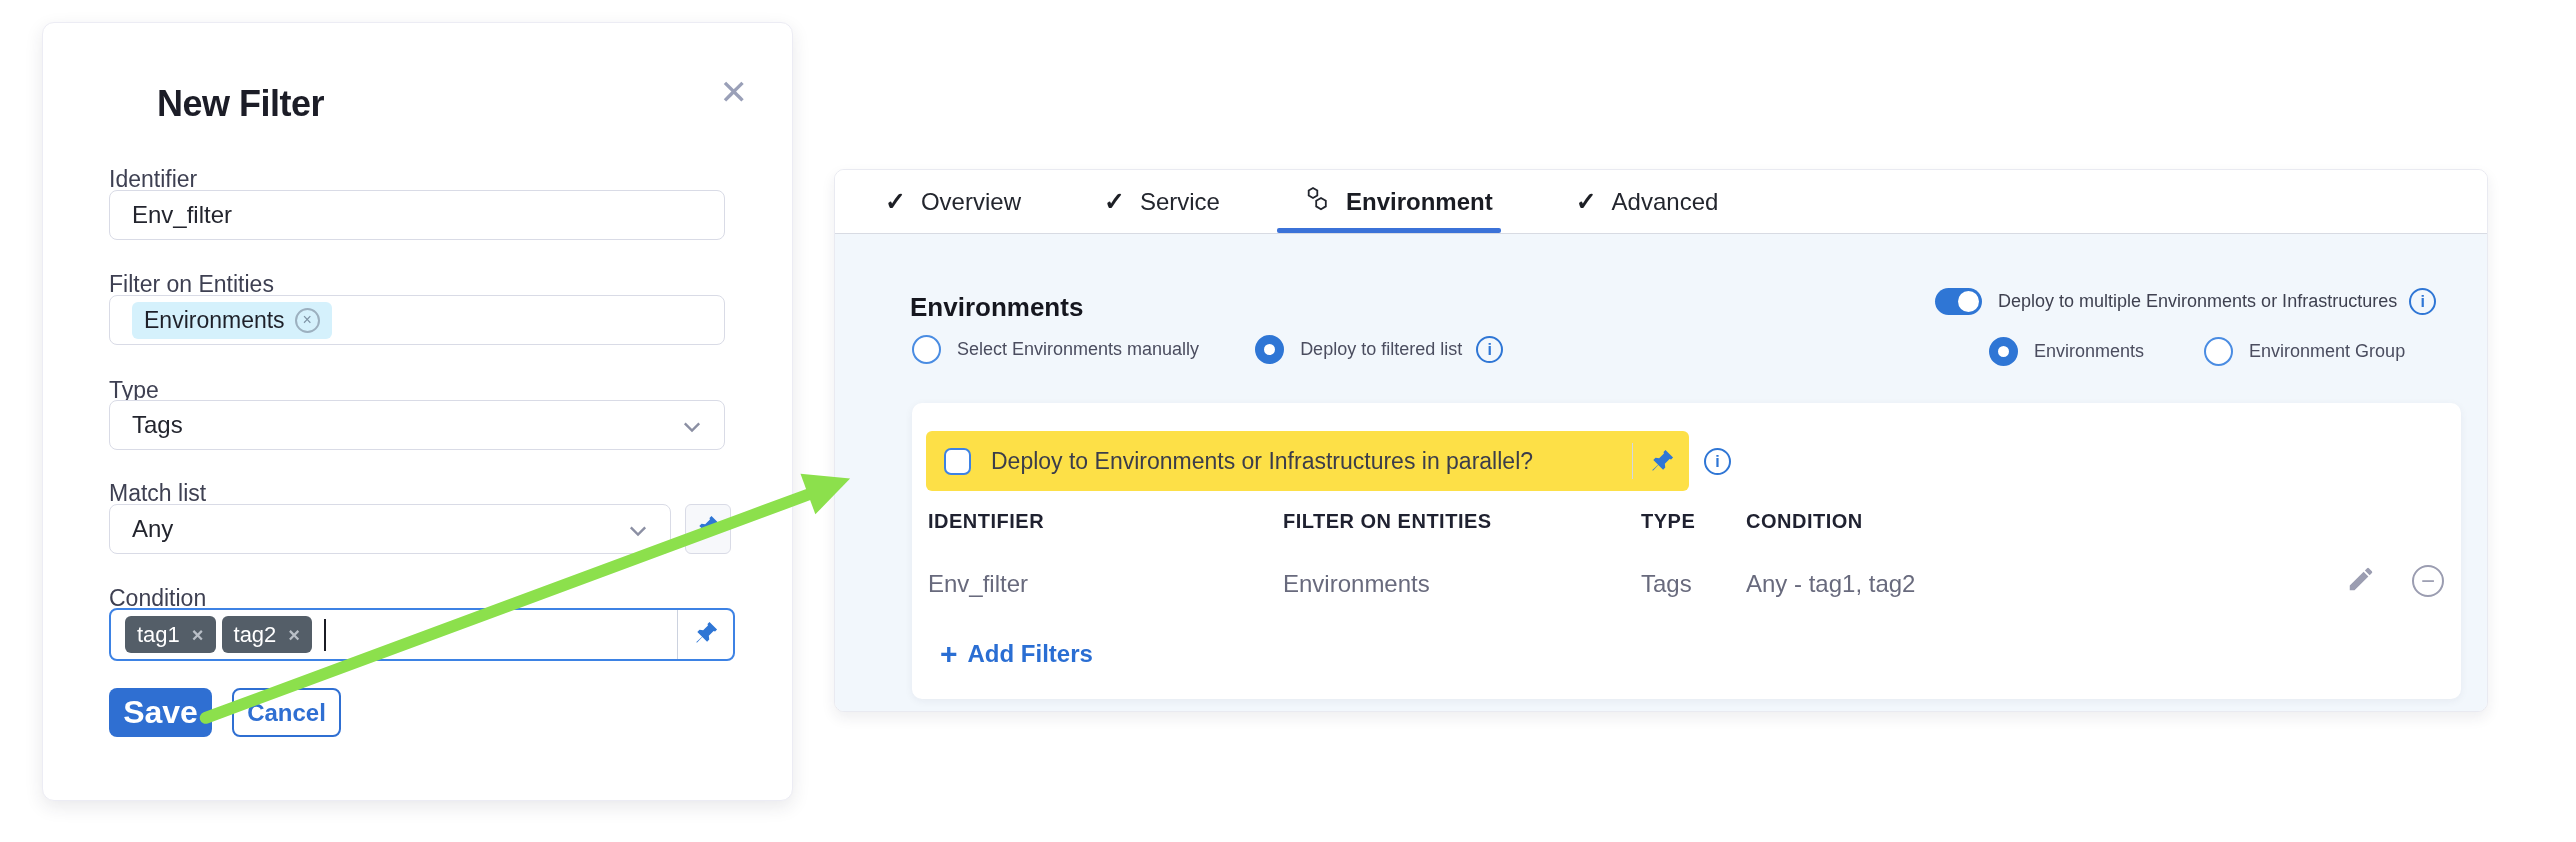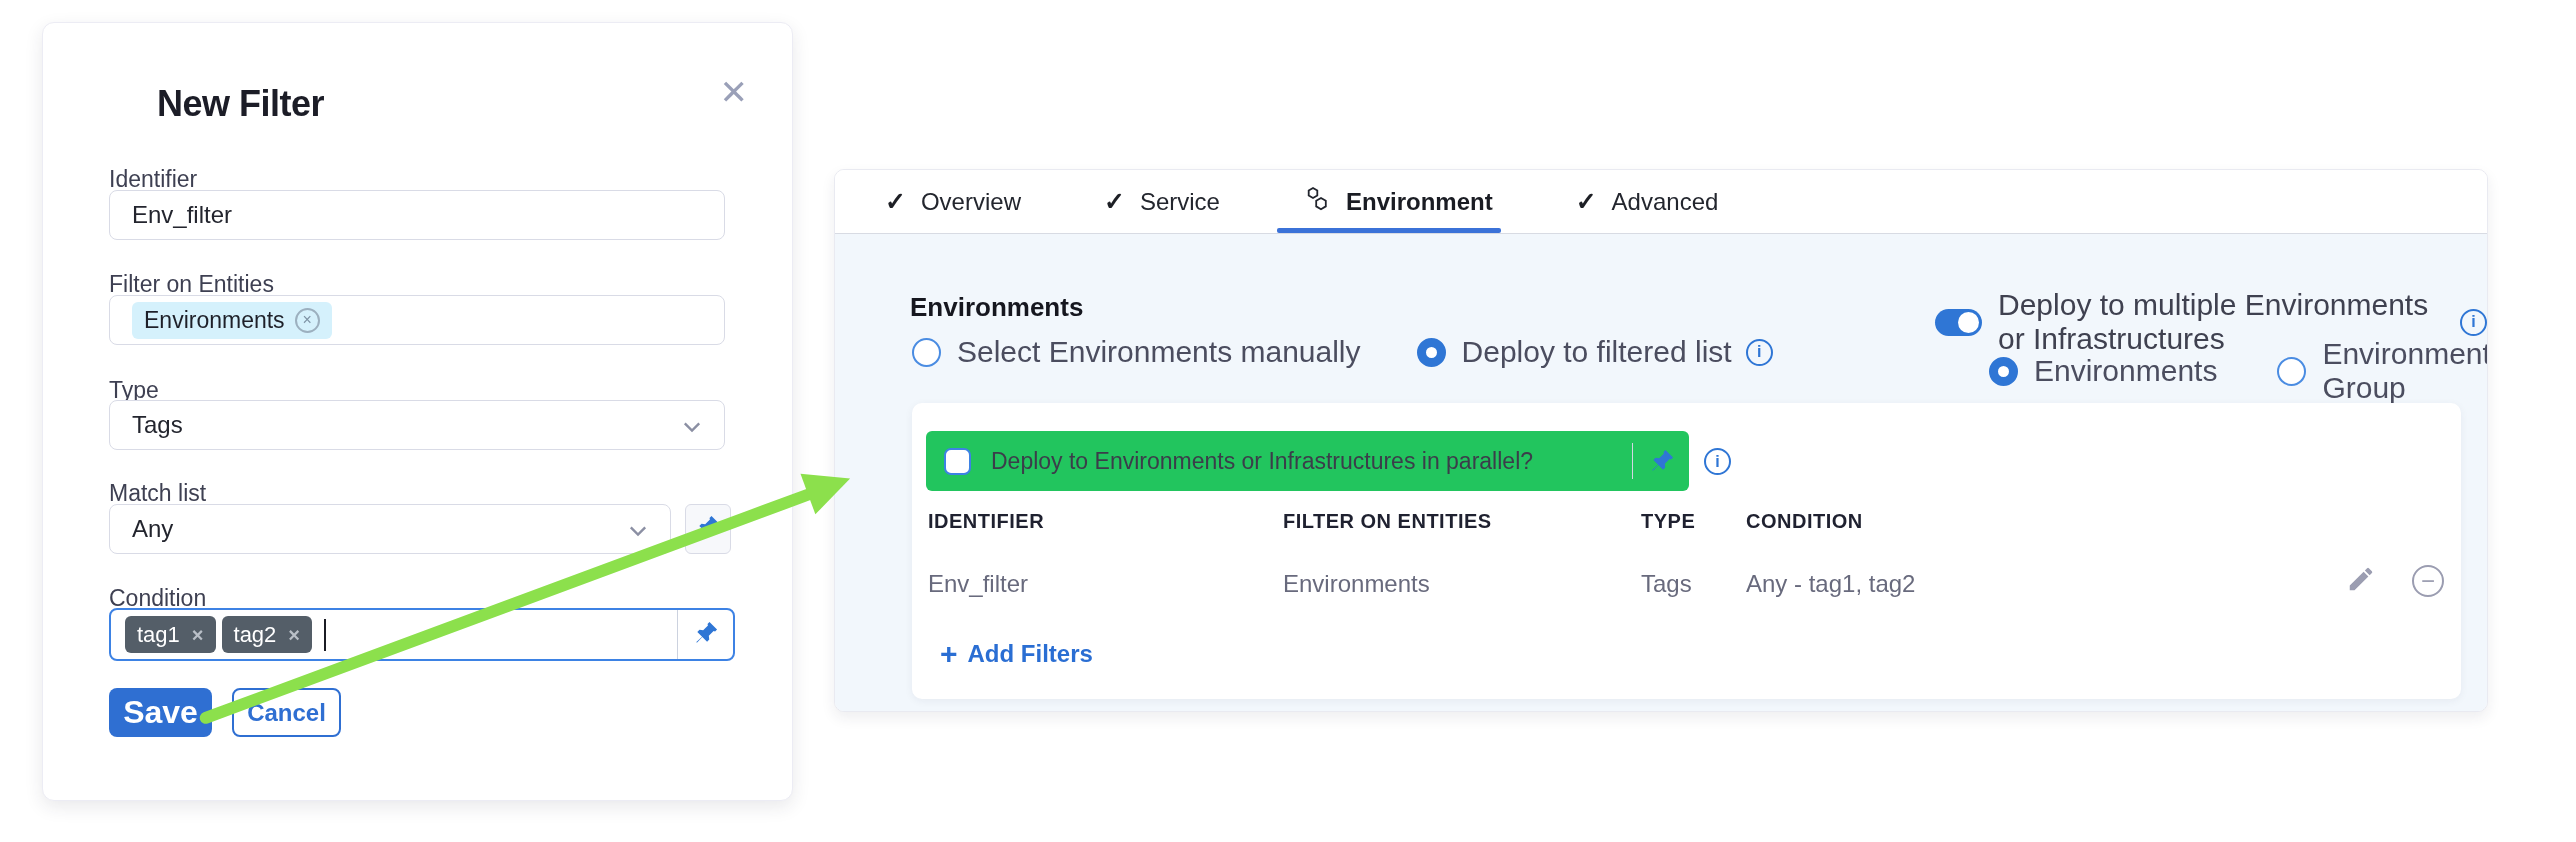--- a/index.html
+++ b/index.html
@@ -44,30 +44,30 @@
   .tab .tick { font-size:25px; font-weight:700; color:#1d1f25; }
   .tab.active { font-weight:700; color:#1a1c23; }
   .tab.active::after { content:""; position:absolute; left:-26px; right:-8px; bottom:0; height:5px;
                        background:#3b72d8; border-radius:2px; }
   .content { position:relative; height:479px; background:#f2f7fc; }
   .sec-head { position:absolute; left:75px; top:58px; font-size:26px; font-weight:700; color:#16171f; }
 
   .radio { width:29px; height:29px; border-radius:50%; background:#fff; border:2px solid #4a8ce2; flex:0 0 auto; cursor:pointer; }
   .radio.sel { border:9px solid #2f76d5; }
   .r-row { position:absolute; display:flex; align-items:center; }
-  .r-lbl { font-size:30px; color:#4b4d5f; margin-left:16px; }
+  .r-lbl { font-size:18px; color:#4b4d5f; margin-left:16px; }
   .info { width:27px; height:27px; border:2px solid #2f76d5; border-radius:50%; color:#2f76d5; font-size:16px;
           font-weight:700; display:inline-flex; align-items:center; justify-content:center; flex:0 0 auto; cursor:pointer; }
 
   .toggle { width:47px; height:27px; border-radius:14px; background:#2f76d5; position:relative; flex:0 0 auto; cursor:pointer; }
   .toggle .knob { position:absolute; right:3px; top:3px; width:21px; height:21px; border-radius:50%; background:#fff; }
 
   .card { position:absolute; left:77px; top:169px; width:1549px; height:296px; background:#fff; border-radius:10px;
           box-shadow:0 2px 8px rgba(40,41,61,.06); }
-  .banner { position:absolute; left:14px; top:28px; width:763px; height:60px; background:#22c55e; border-radius:6px;
+  .banner { position:absolute; left:14px; top:28px; width:763px; height:60px; background:#fde047; border-radius:6px;
             display:flex; align-items:center; padding:0 14px 0 18px; }
   .cbox { width:27px; height:27px; border:2.5px solid #3d82e4; border-radius:7px; background:#fff; flex:0 0 auto; cursor:pointer; }
   .banner-lbl { font-size:23px; color:#3b3d4a; margin-left:20px; }
   .banner .vdiv { margin-left:auto; width:1px; height:36px; background:#d3d7e2; }
   .banner .bpin { margin-left:16px; cursor:pointer; display:flex; }
   .card .info-out { position:absolute; left:792px; top:45px; }
   .th { position:absolute; top:107px; font-size:20px; font-weight:700; color:#1f2130; letter-spacing:0.5px; }
   .td { position:absolute; top:167px; font-size:24px; color:#686a7d; }
   .c1 { left:16px; } .c2 { left:371px; } .c3 { left:729px; } .c4 { left:834px; }
   .row-act { position:absolute; top:161px; display:flex; align-items:center; gap:36px; left:1434px; }

